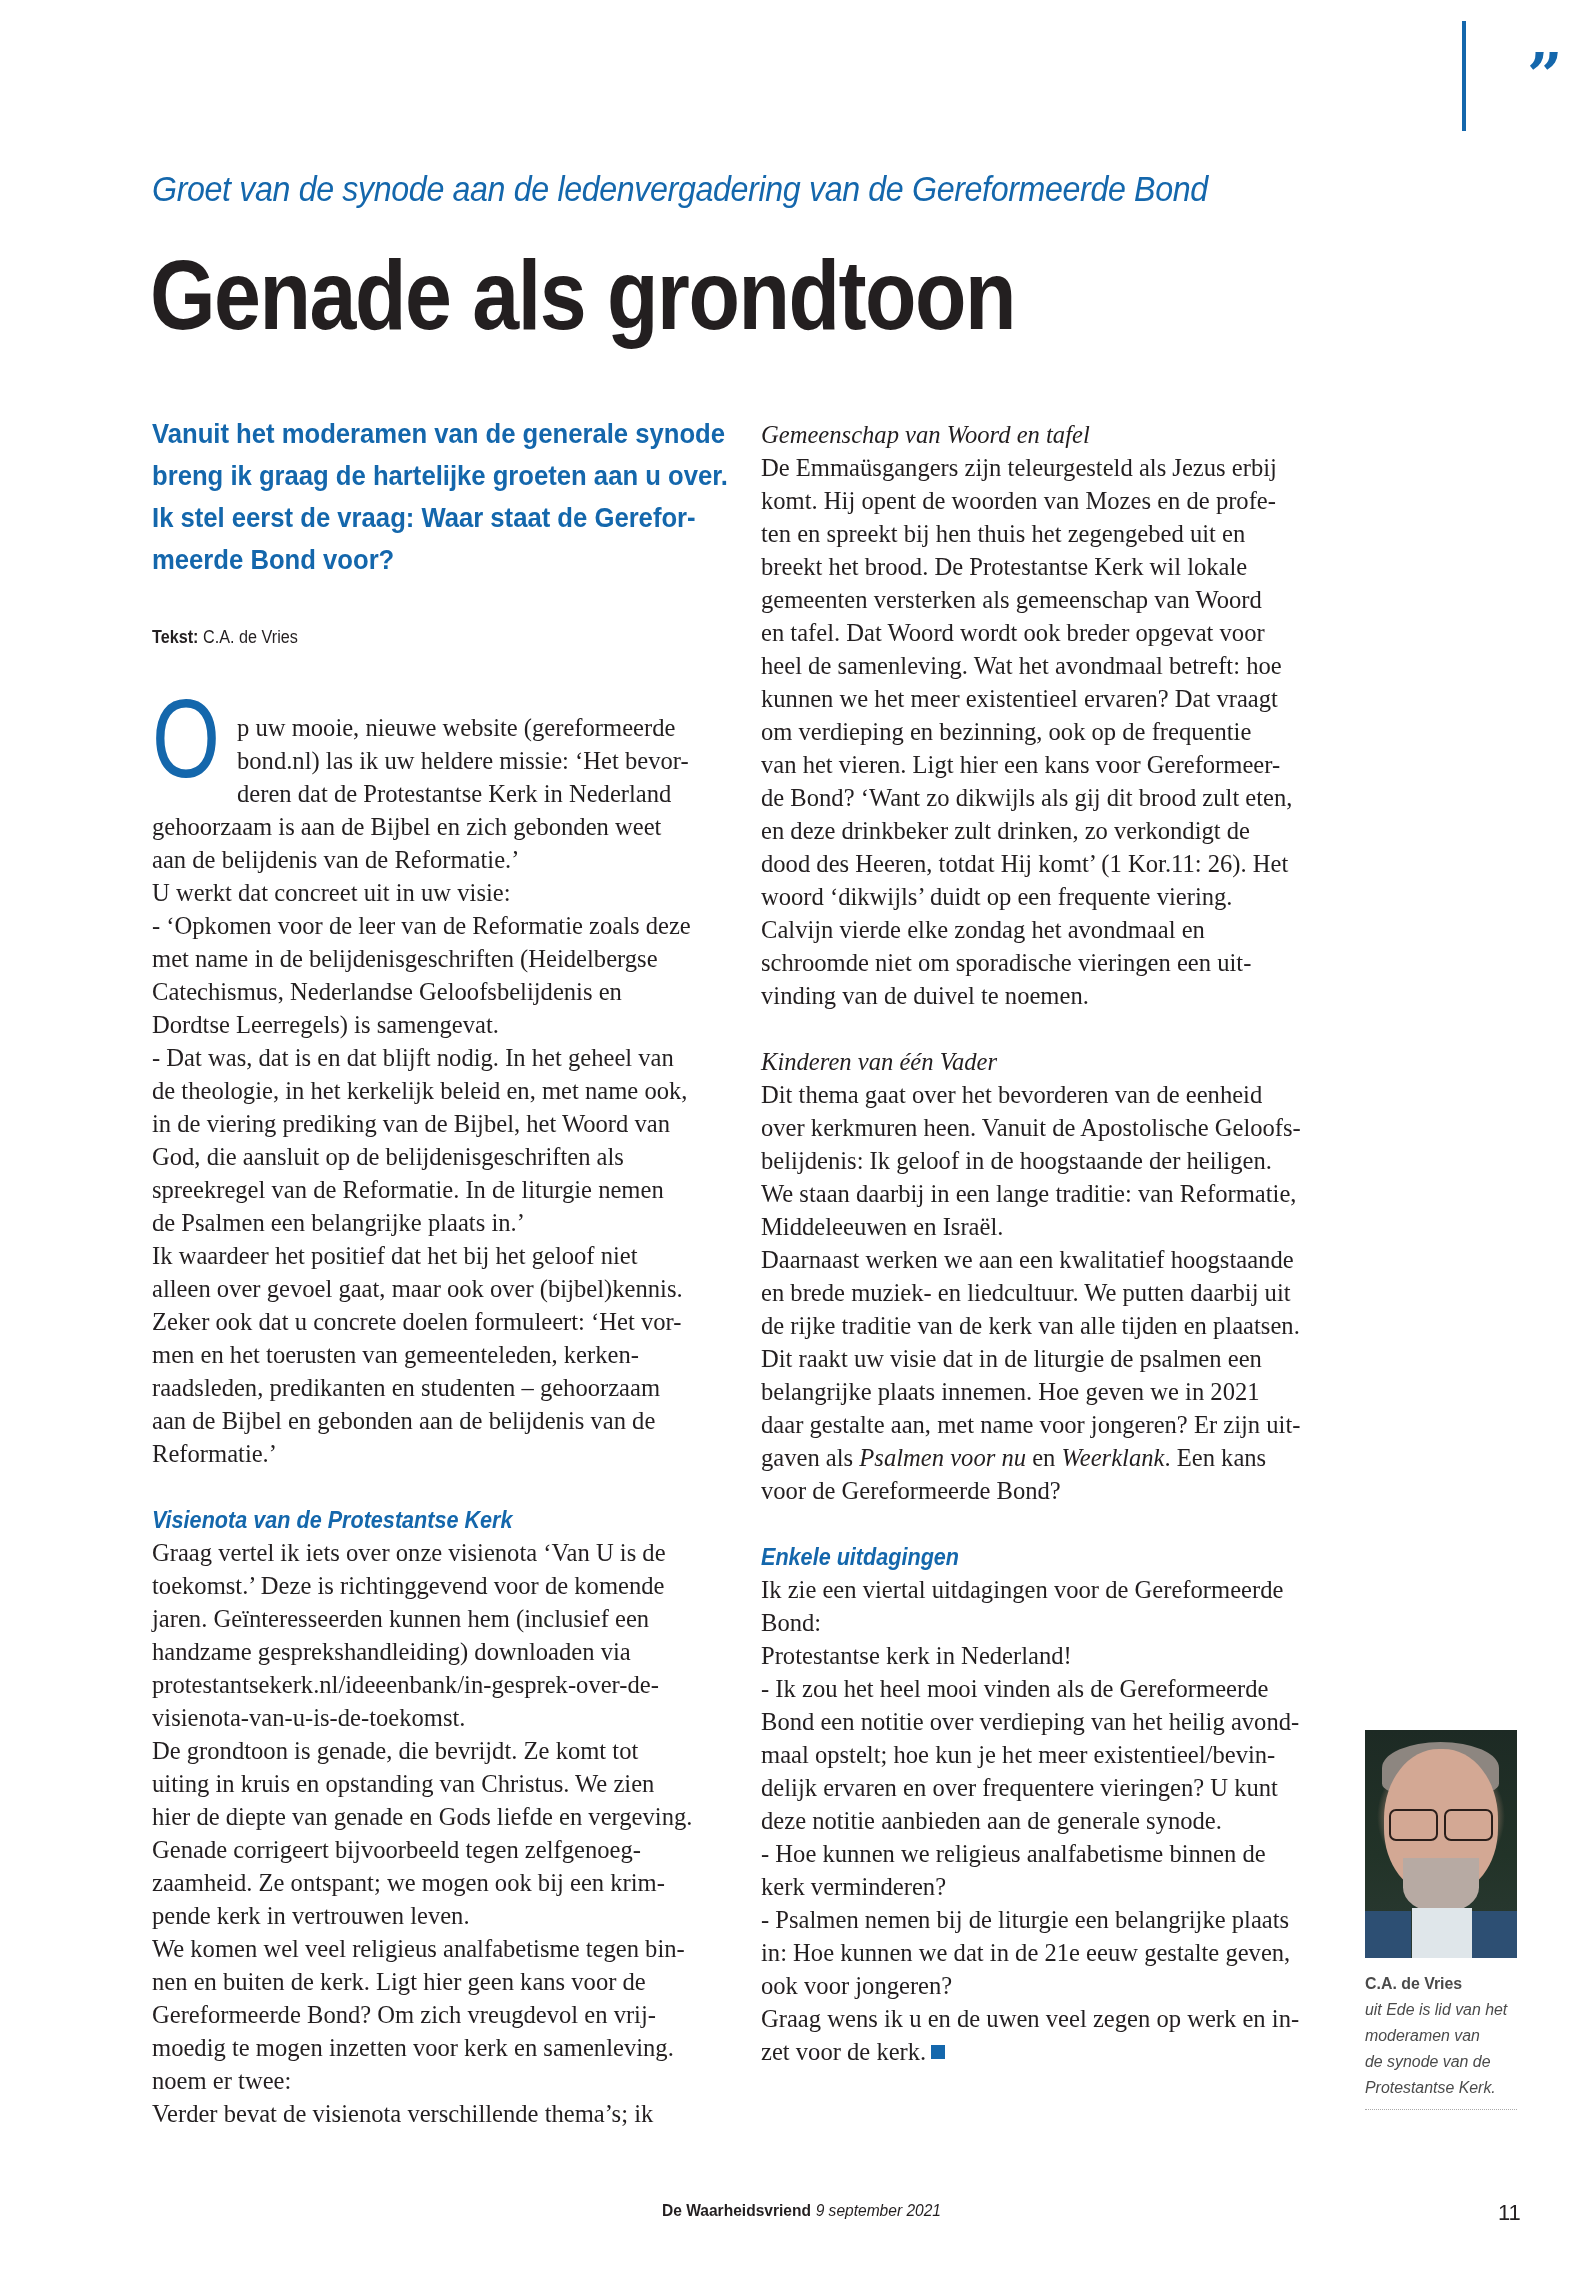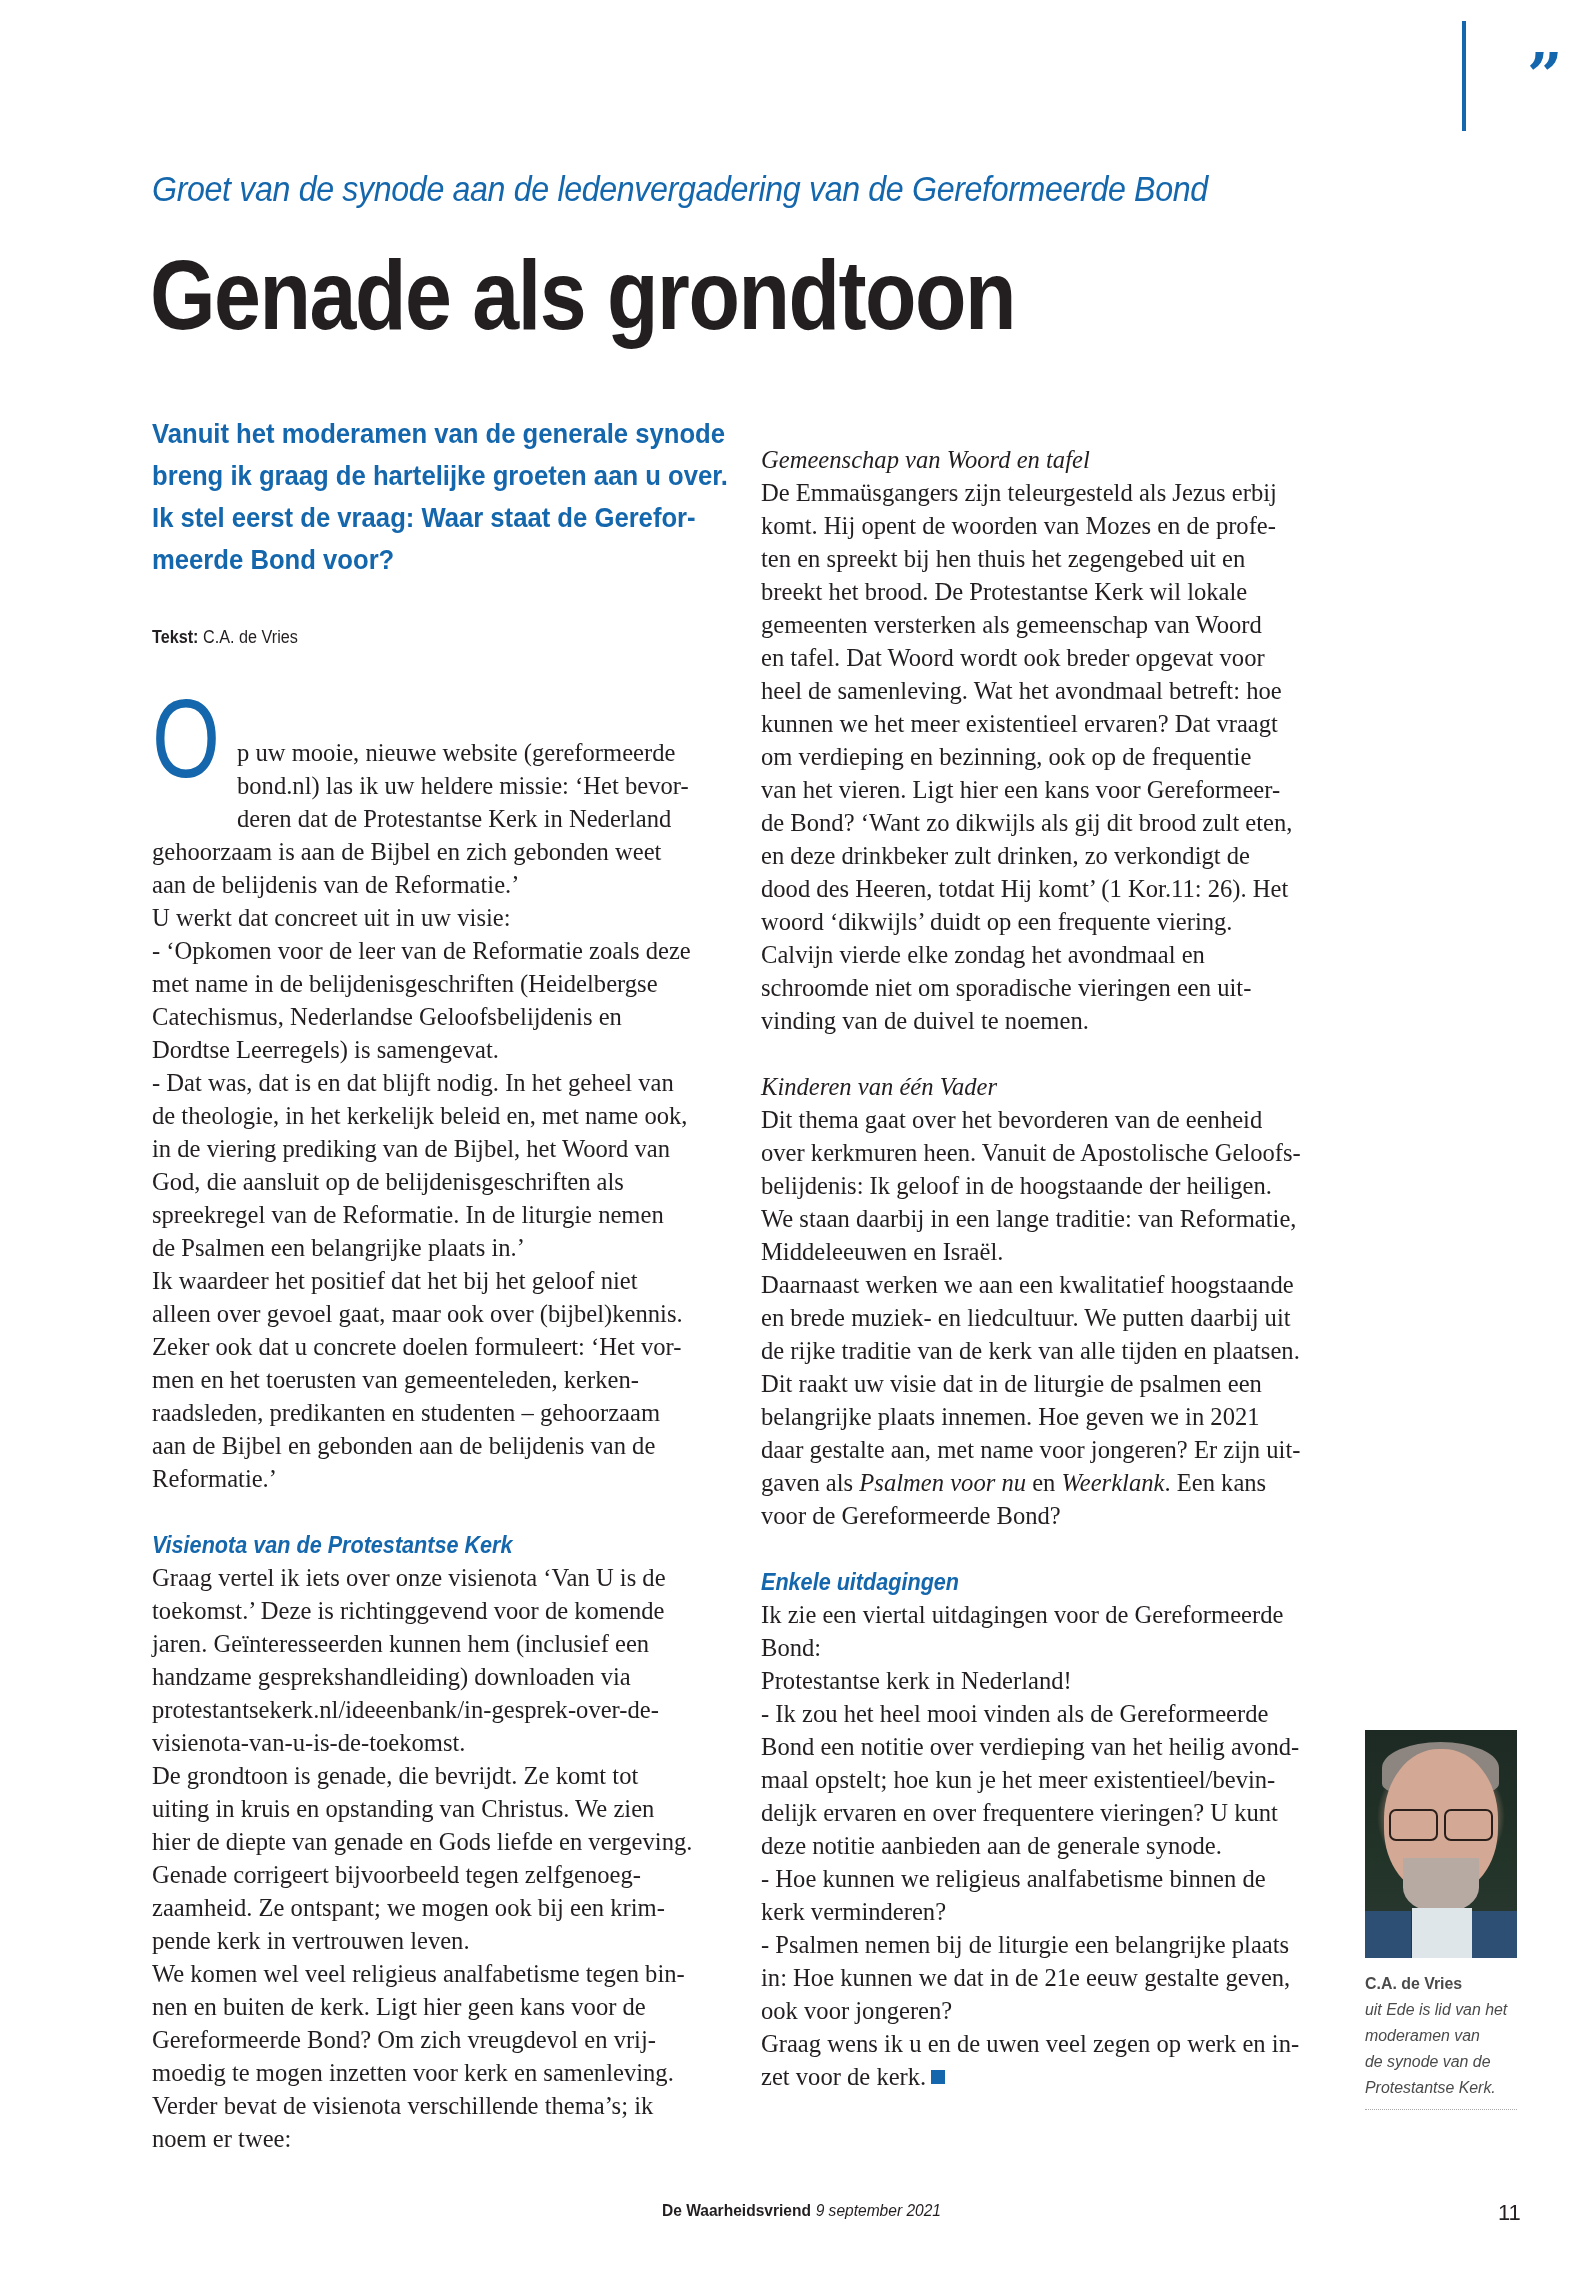--- a/index.html
+++ b/index.html
@@ -12,21 +12,21 @@
 
   .kicker { left: 152px; top: 169px; font-family: "Liberation Sans", sans-serif; font-style: italic; font-size: 35px; color: #1467ac; letter-spacing: -0.4px; transform: scaleX(0.92); transform-origin: left top; white-space: nowrap; }
   .title { left: 150px; top: 242px; font-family: "Liberation Sans", sans-serif; font-weight: bold; font-size: 98px; color: #231f20; letter-spacing: -1.7px; transform: scaleX(0.86); transform-origin: left top; white-space: nowrap; line-height: 1.1; }
 
   .lead { left: 152px; top: 412px; width: 621px; font-family: "Liberation Sans", sans-serif; font-weight: bold; font-size: 28.5px; line-height: 42px; color: #1467ac; transform: scaleX(0.9); transform-origin: left top; }
   .lead span { display: block; white-space: nowrap; }
 
   .byline { left: 152px; top: 627px; font-family: "Liberation Sans", sans-serif; font-size: 18px; color: #231f20; transform: scaleX(0.9); transform-origin: left top; white-space: nowrap; }
   .byline b { font-weight: bold; }
 
-  .col { font-family: "Liberation Serif", serif; font-size: 24.6px; line-height: 33px; color: #231f20; margin-top: 25px; }
+  .col { font-family: "Liberation Serif", serif; font-size: 24.6px; line-height: 33px; color: #231f20; }
   .col .ln { display: block; white-space: nowrap; }
   .col-left { left: 152px; top: 711px; width: 570px; }
   .col-right { left: 761px; top: 418px; width: 570px; }
   .indent { padding-left: 85px; }
   .dropcap { left: 152px; top: 683px; font-family: "Liberation Sans", sans-serif; font-size: 112px; line-height: 1; color: #1467ac; font-weight: normal; transform: scaleX(0.78); transform-origin: left top; }
 
   .sec-head { font-family: "Liberation Sans", sans-serif; font-weight: bold; font-style: italic; font-size: 24px; color: #1467ac; transform: scaleX(0.9); transform-origin: left top; white-space: nowrap; display: block; }
   .sub-head { font-style: italic; display: block; white-space: nowrap; }
   .gap { display: block; height: 33px; }
   .end-mark { display: inline-block; width: 14px; height: 14px; background: #1467ac; margin-left: 5.2px; vertical-align: 0.9px; }
@@ -112,22 +112,22 @@
       <span class="ln">De grondtoon is genade, die bevrijdt. Ze komt tot</span>
       <span class="ln">uiting in kruis en opstanding van Christus. We zien</span>
       <span class="ln">hier de diepte van genade en Gods liefde en vergeving.</span>
       <span class="ln">Genade corrigeert bijvoorbeeld tegen zelfgenoeg-</span>
       <span class="ln">zaamheid. Ze ontspant; we mogen ook bij een krim-</span>
       <span class="ln">pende kerk in vertrouwen leven.</span>
       <span class="ln">We komen wel veel religieus analfabetisme tegen bin-</span>
       <span class="ln">nen en buiten de kerk. Ligt hier geen kans voor de</span>
       <span class="ln">Gereformeerde Bond? Om zich vreugdevol en vrij-</span>
       <span class="ln">moedig te mogen inzetten voor kerk en samenleving.</span>
+      <span class="ln">noem er twee:</span>
       <span class="ln">Verder bevat de visienota verschillende thema’s; ik</span>
-      <span class="ln">noem er twee:</span>
     </div>
 </div>
 
 <div class="abs col col-right">
   <span class="sub-head">Gemeenschap van Woord en tafel</span>
   <div id="right-b1">
       <span class="ln">De Emmaüsgangers zijn teleurgesteld als Jezus erbij</span>
       <span class="ln">komt. Hij opent de woorden van Mozes en de profe-</span>
       <span class="ln">ten en spreekt bij hen thuis het zegengebed uit en</span>
       <span class="ln">breekt het brood. De Protestantse Kerk wil lokale</span>

